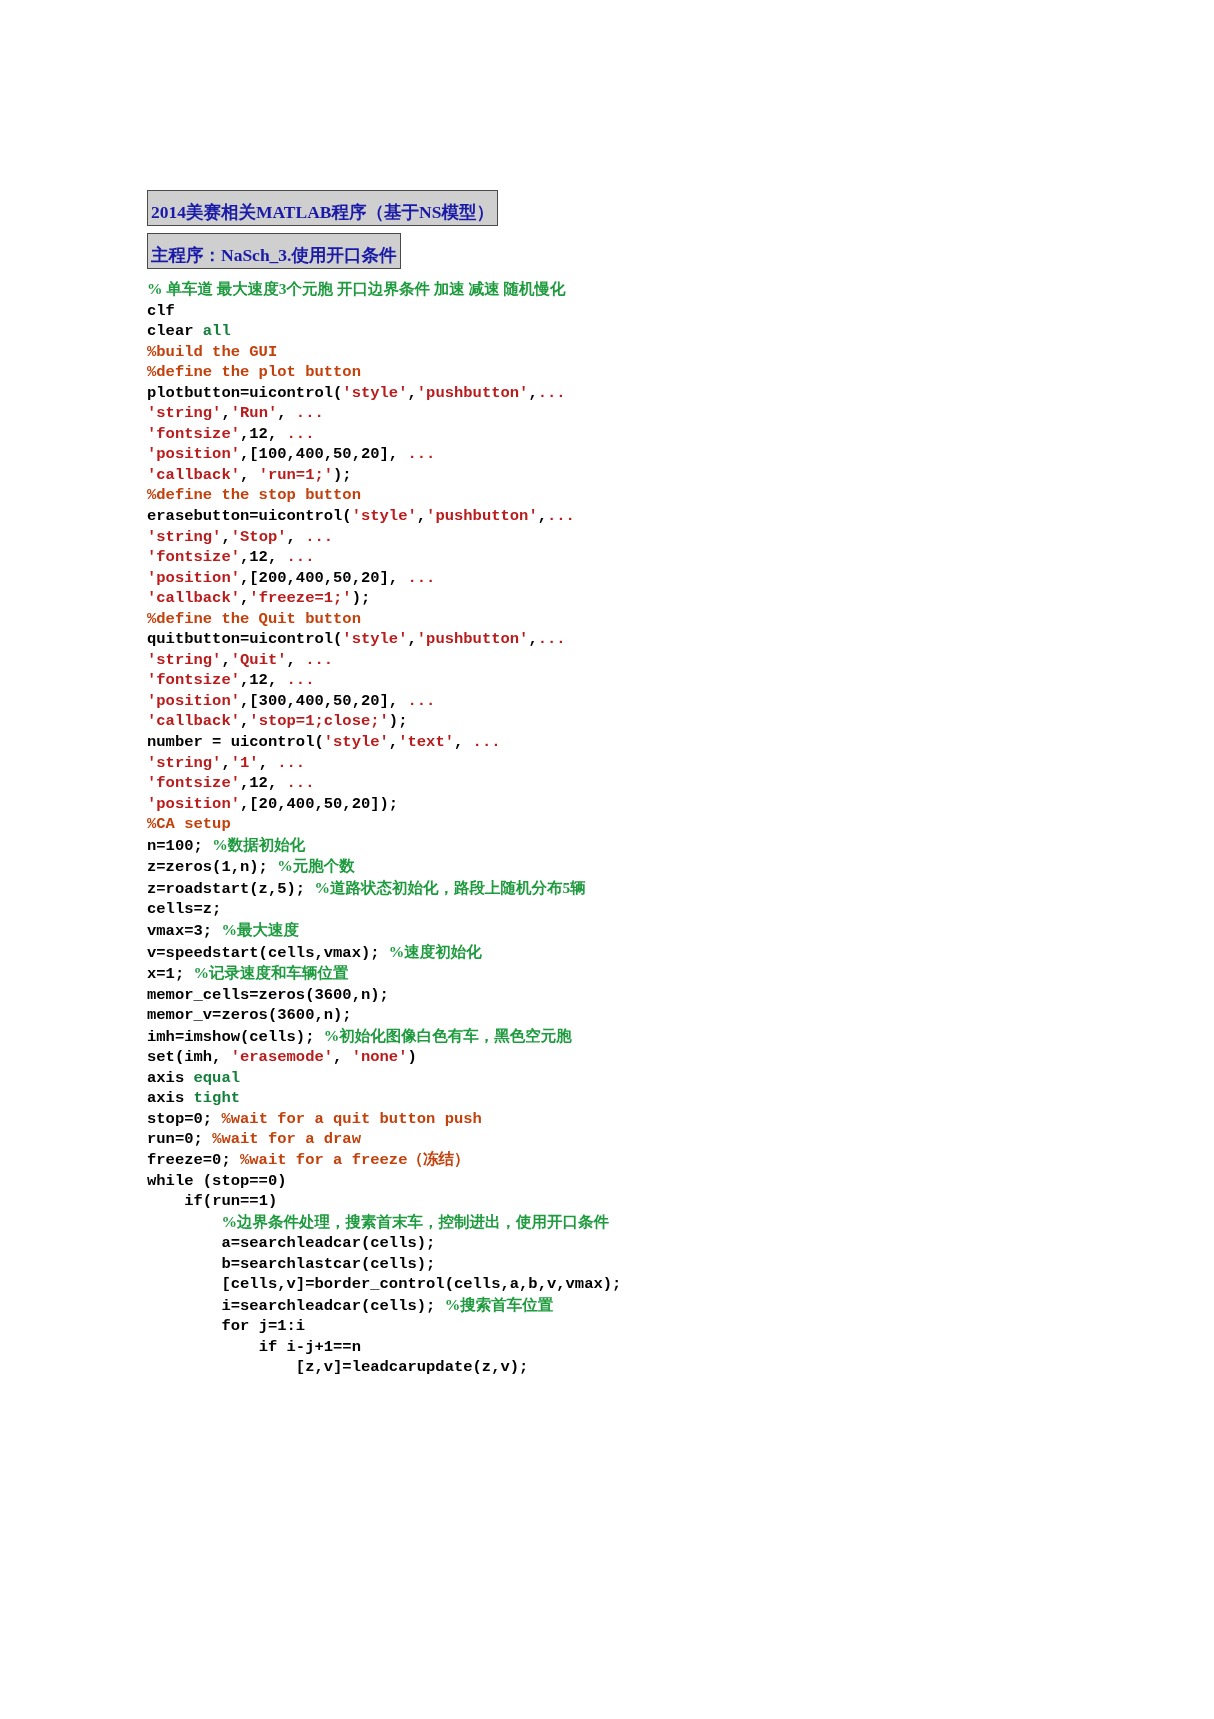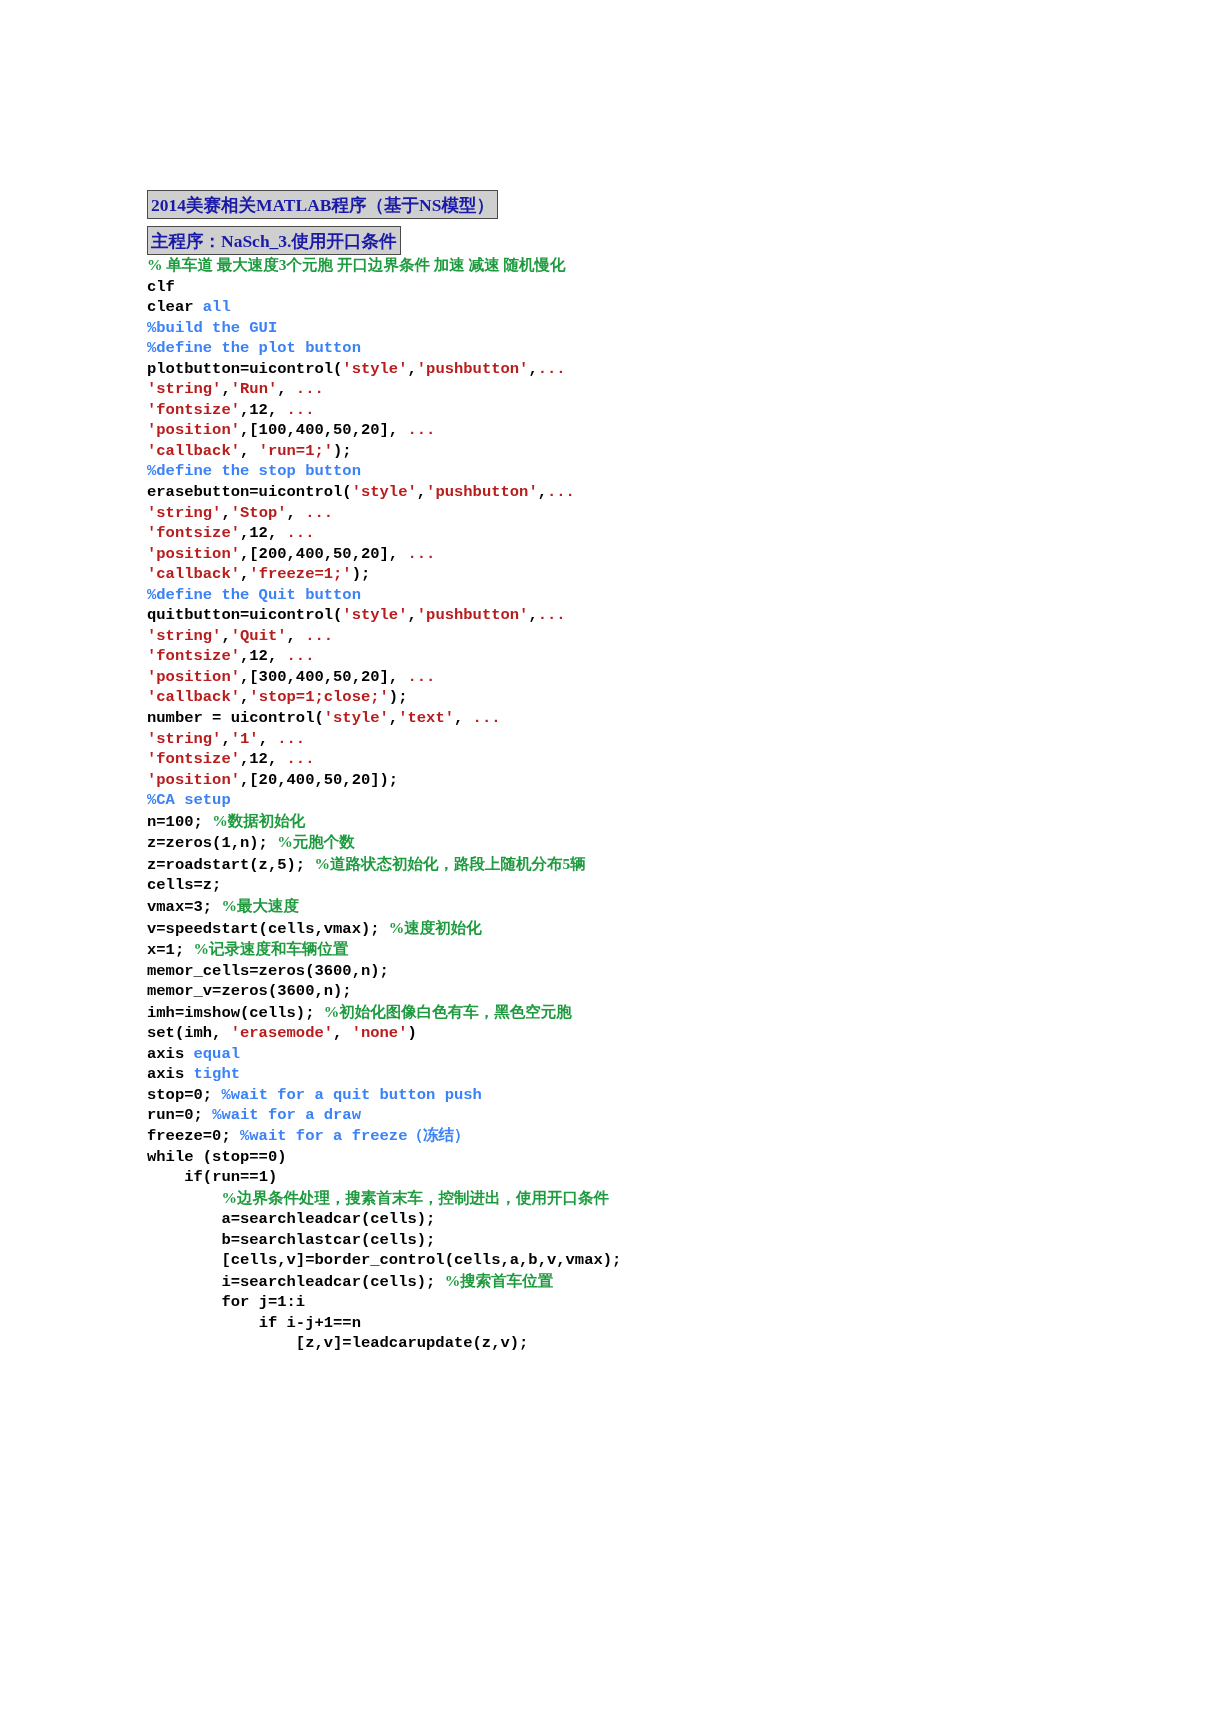--- a/index.html
+++ b/index.html
@@ -27,49 +27,49 @@
   
   .title-box {
     display: inline-block;
     background: #cfcfcf;
     border: 1px solid #4a4a4a;
     color: #1a1aa8;
     font-family: "Liberation Serif", "DejaVu Serif", serif;
     font-weight: bold;
     font-size: 17.5px;
     line-height: 21px;
-    padding: 4px 3px 2px 3px;
+    padding: 11px 3px 2px 3px;
     letter-spacing: 0px;
     white-space: nowrap;
   }
   .title-box.second {
     margin-top: 3px;
   }
   .title-wrap { line-height: 0; }
   .title-wrap + .title-wrap { margin-top: 4px; }
 
   
   .code {
-    margin-top: 0;
+    margin-top: 10px;
     font-family: "Liberation Mono", "DejaVu Sans Mono", monospace;
     font-size: 15.5px;
     line-height: 20.55px;
     font-weight: bold;
     color: #000000;
     white-space: pre;
   }
   .code .ln {
     display: block;
     white-space: pre;
     min-height: 20.55px;
   }
-  .cm  { color: #3b82f6; }      
+  .cm  { color: #c2410c; }      
   .cmz { color: #1f9b3f; font-family: "Liberation Serif","DejaVu Serif",serif; font-weight: bold; }
   .st  { color: #b91c1c; }      
-  .kw  { color: #3b82f6; }      
+  .kw  { color: #15803d; }      
   .kwb { color: #000000; }      
   .pl  { color: #000000; }      
 </style>
 </head>
 <body>
 
 <div class="page">
   <div class="content">
 
     <div class="title-wrap">

